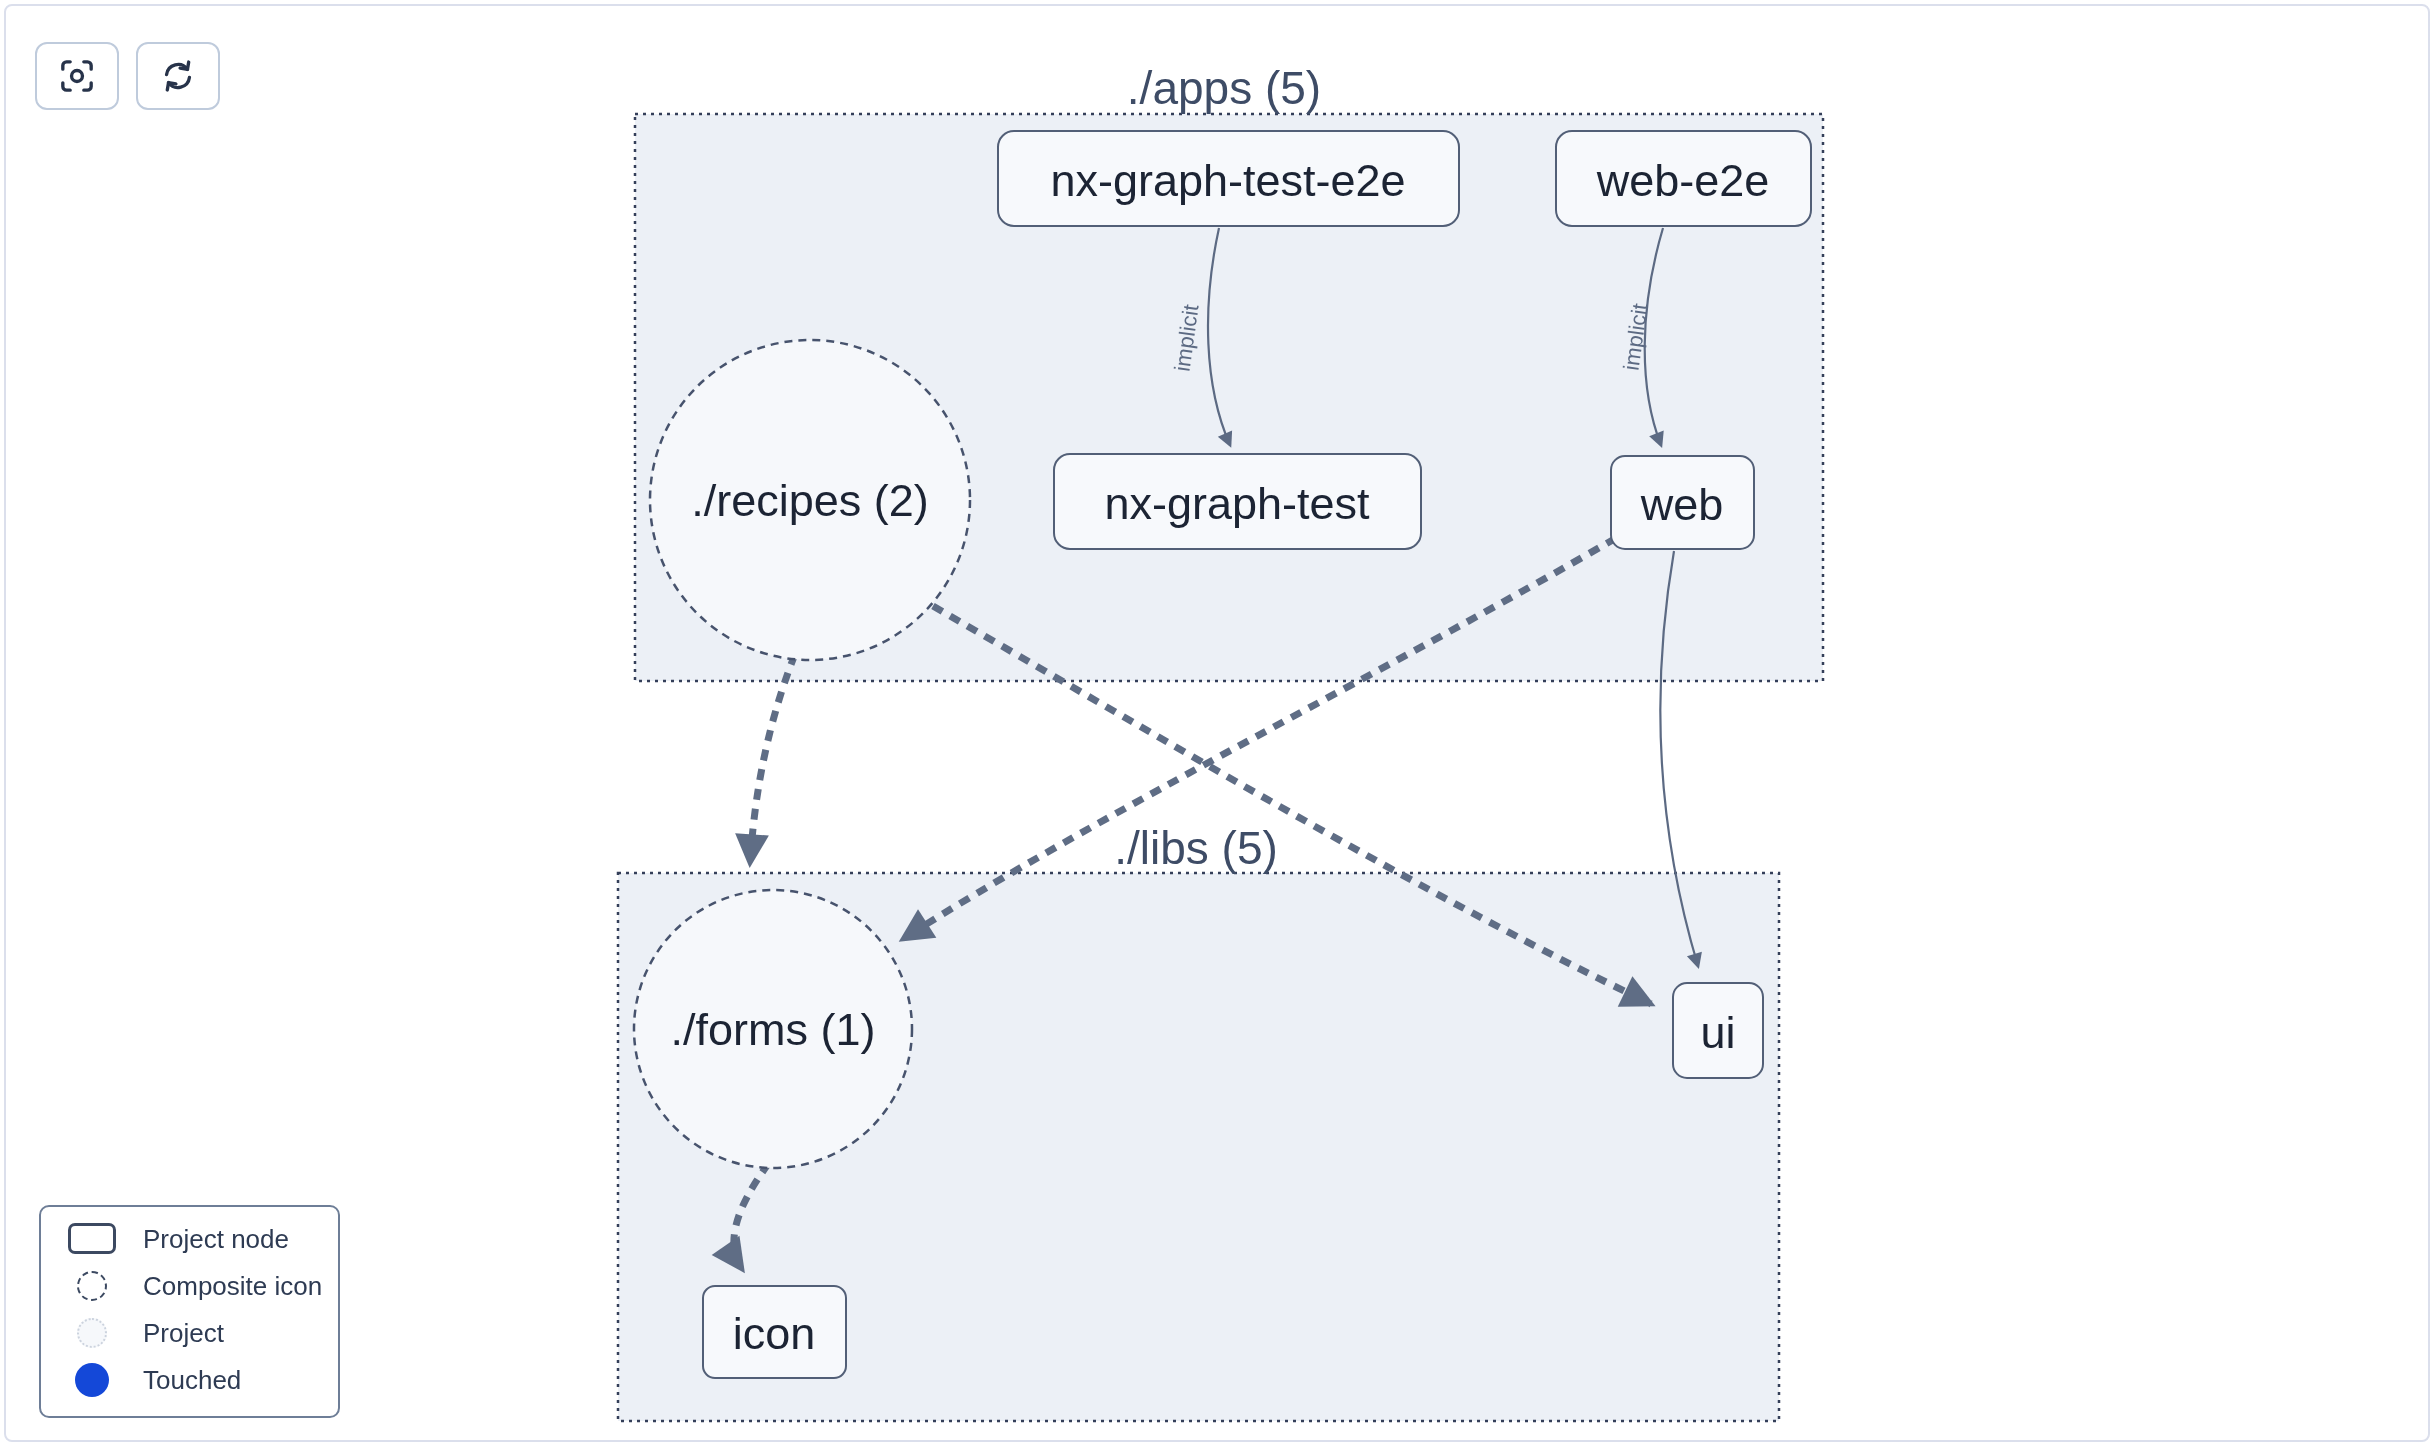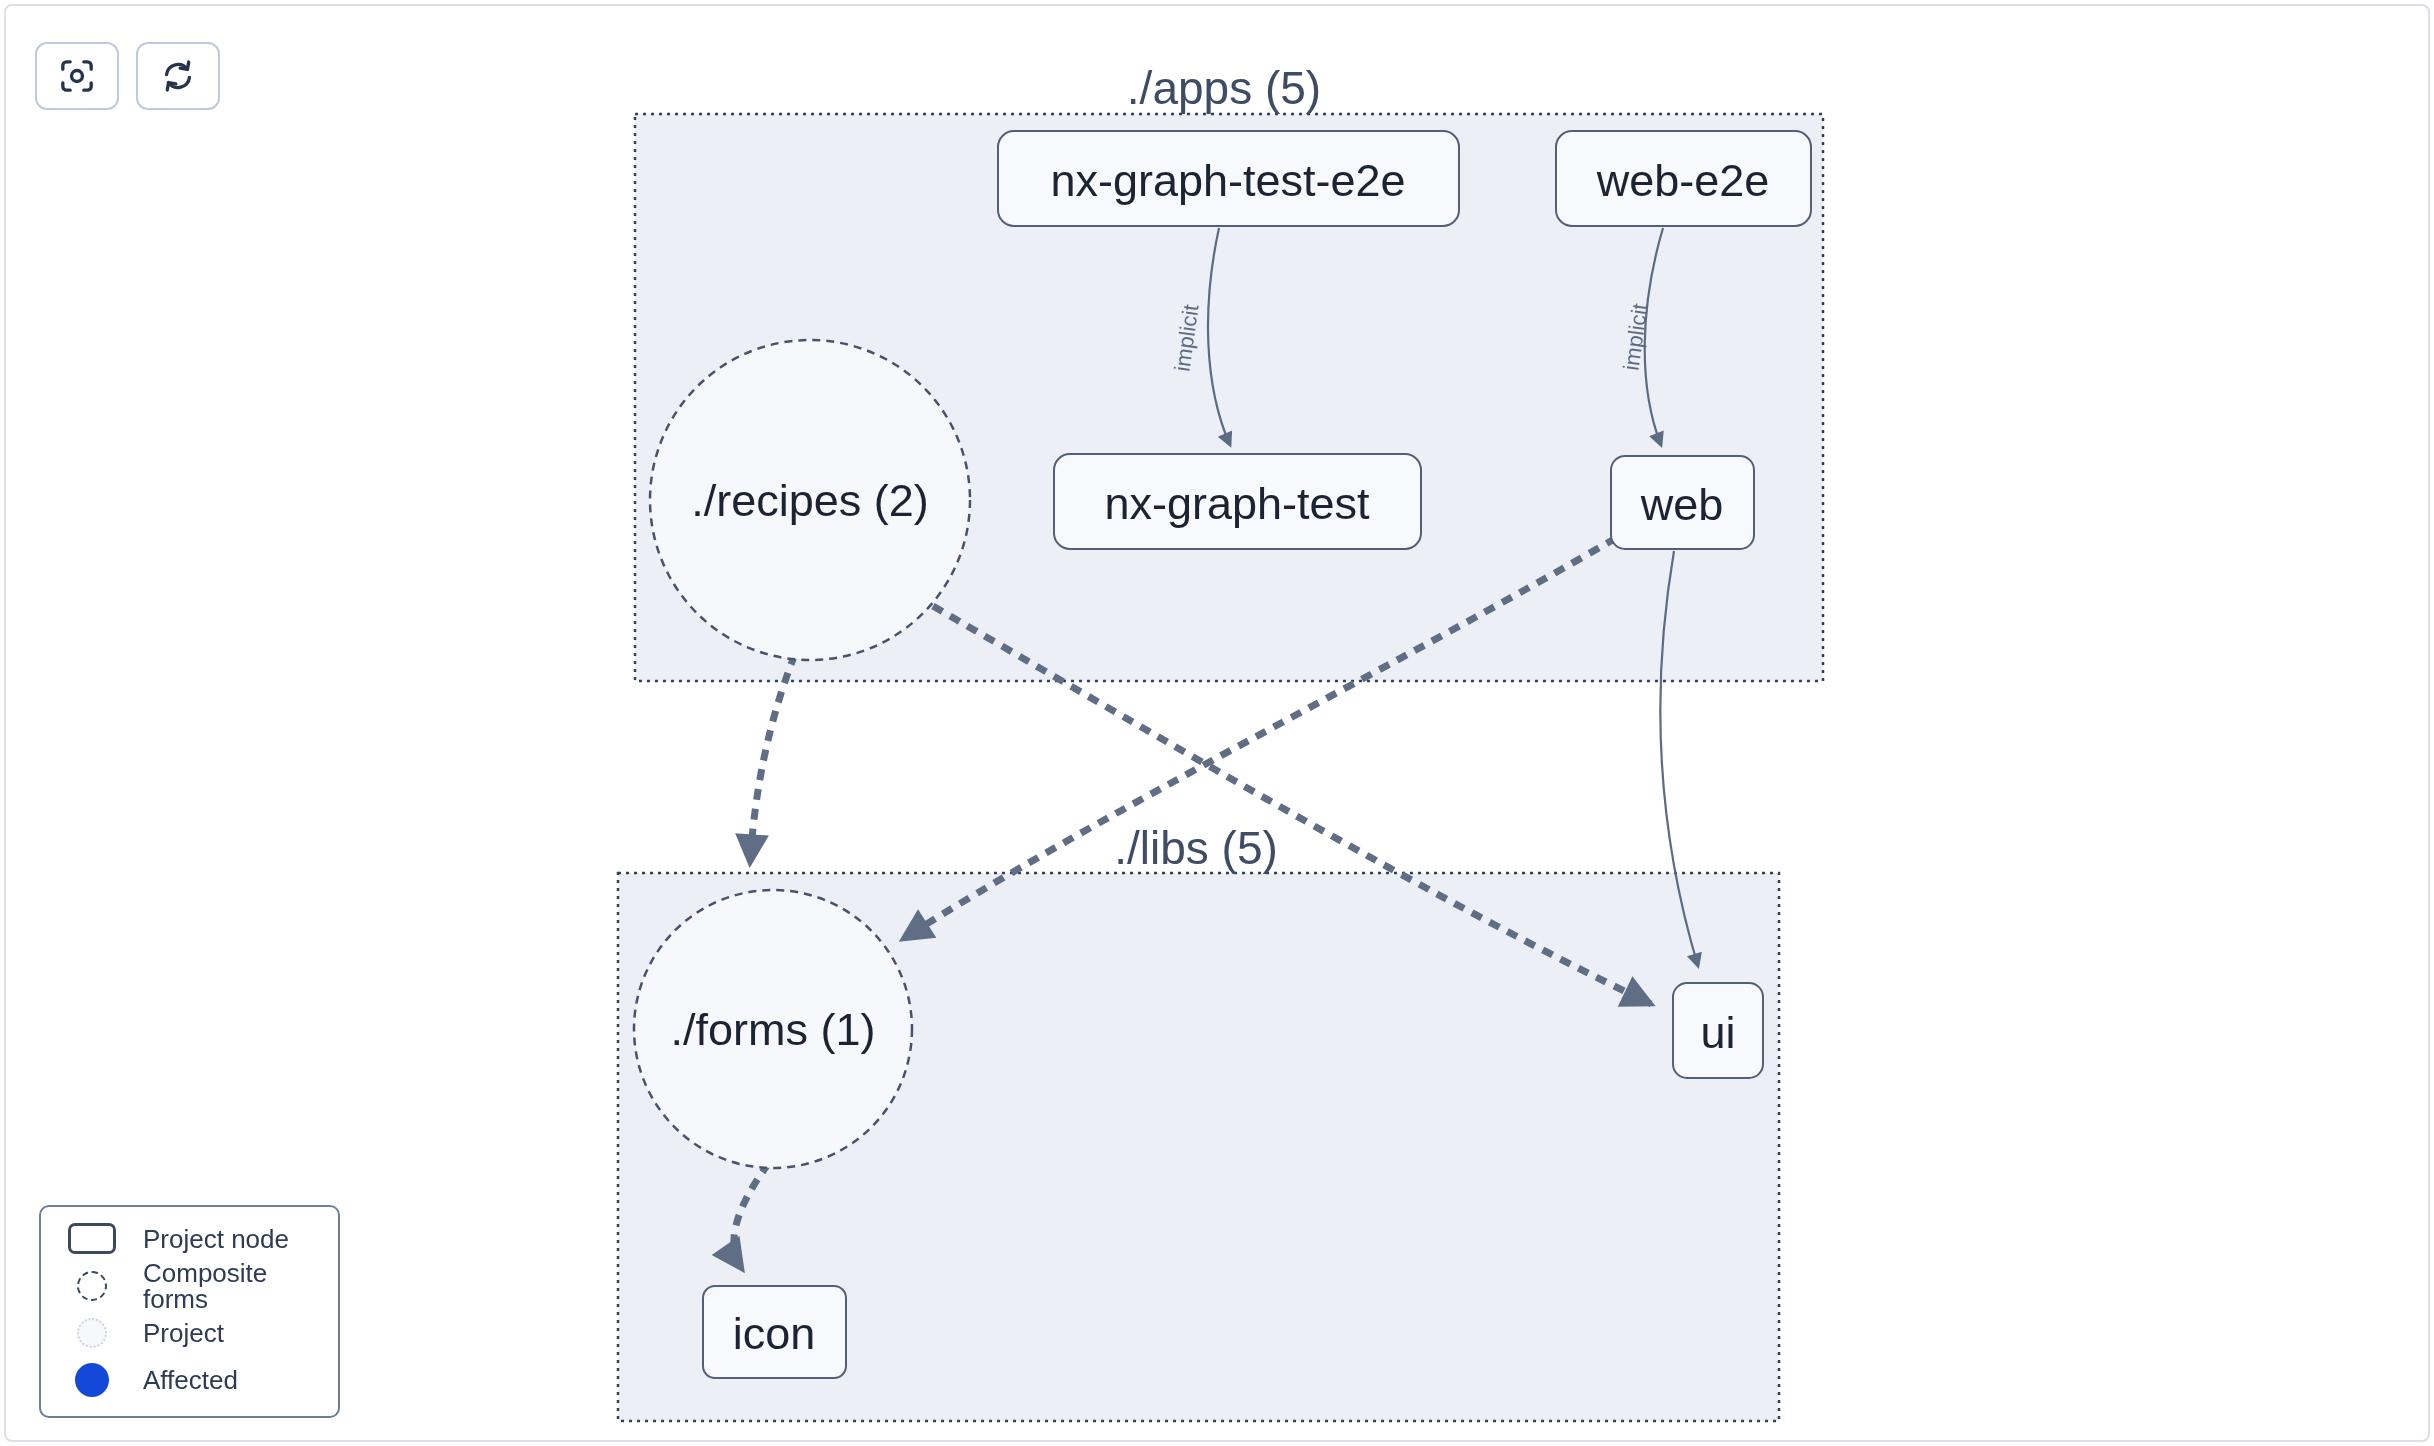--- a/index.html
+++ b/index.html
@@ -134,31 +134,31 @@
     <div class="lg-row">
       <span class="lg-sw">
           <span class="sw-project"></span>
         </span>
       <span class="lg-lbl">Project node</span>
     </div>
     <div class="lg-row">
       <span class="lg-sw">
           <span class="sw-composite"></span>
         </span>
-      <span class="lg-lbl">Composite forms</span>
+      <span class="lg-lbl">Composite icon</span>
     </div>
     <div class="lg-row">
       <span class="lg-sw">
           <span class="sw-affected"></span>
         </span>
       <span class="lg-lbl">Project</span>
     </div>
     <div class="lg-row">
       <span class="lg-sw">
         <svg width="36" height="36" viewBox="0 0 36 36">
           <circle cx="18" cy="18" r="17" fill="#1448d8"></circle>
         </svg>
       </span>
-      <span class="lg-lbl">Affected</span>
+      <span class="lg-lbl">Touched</span>
     </div>
   </div>
 
 </div>
 
 </body></html>

